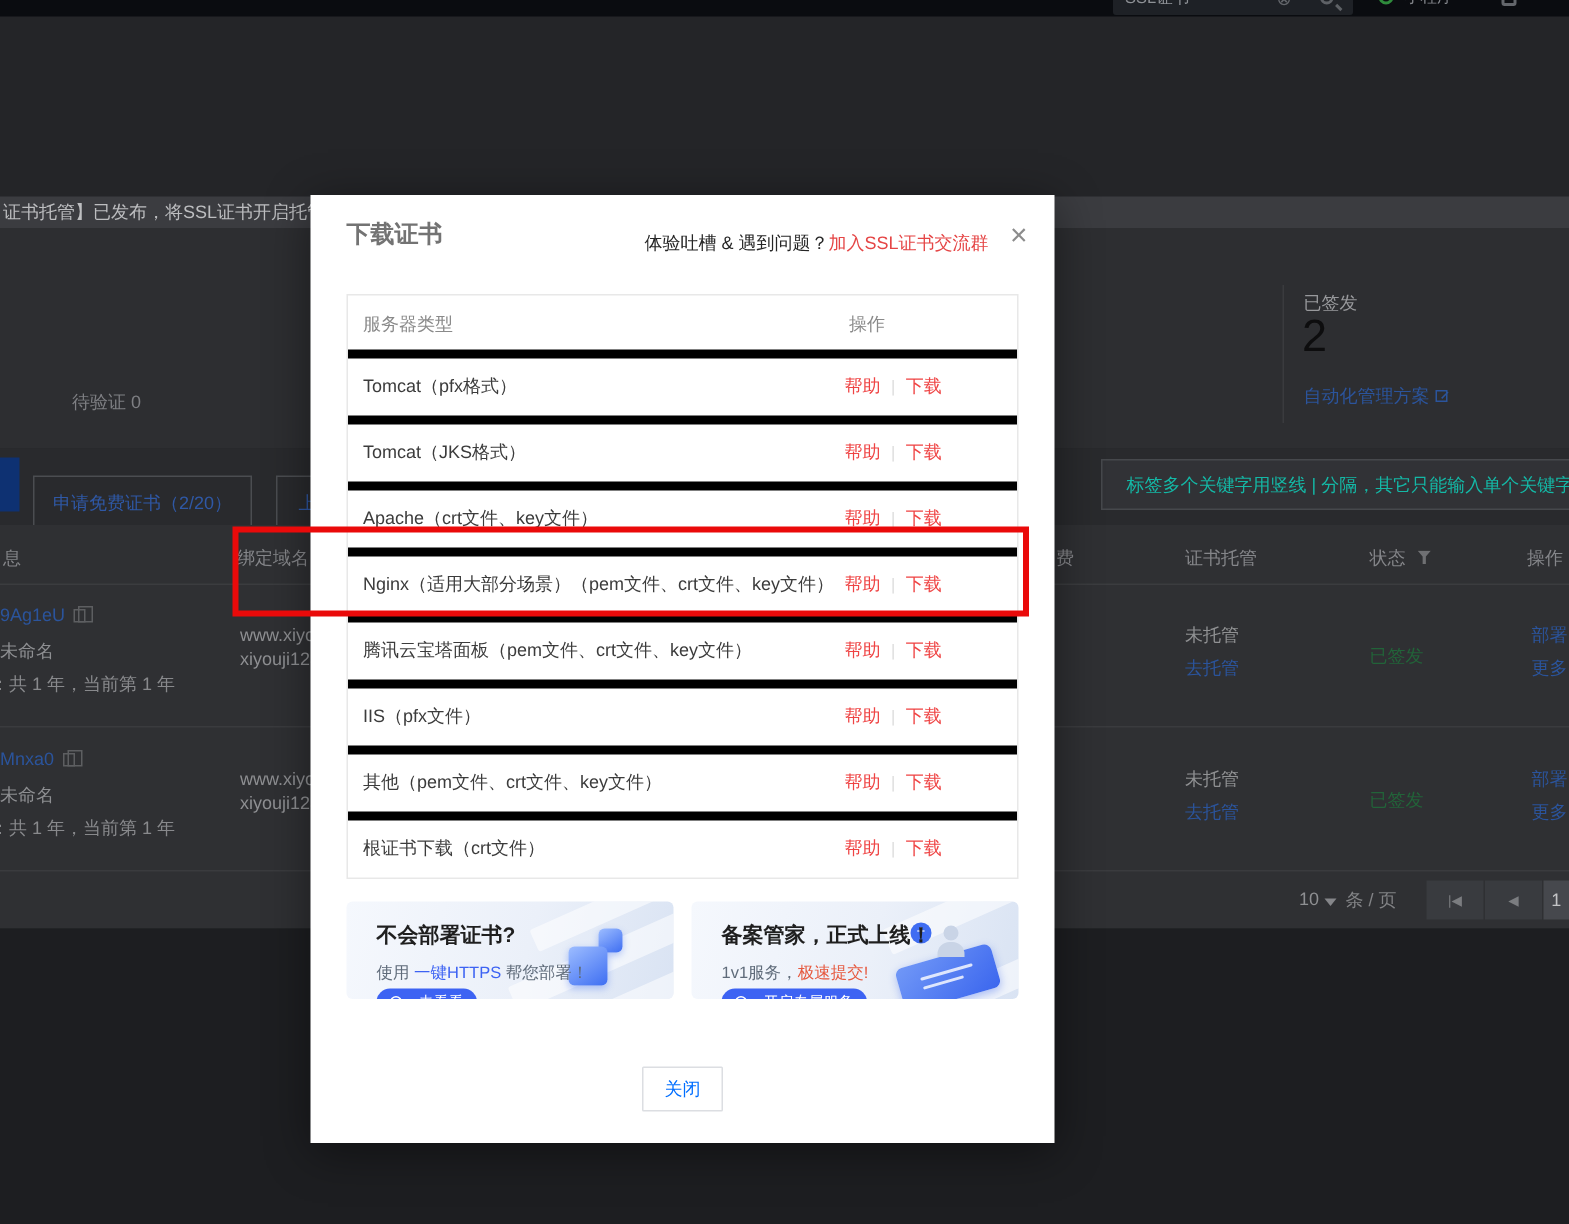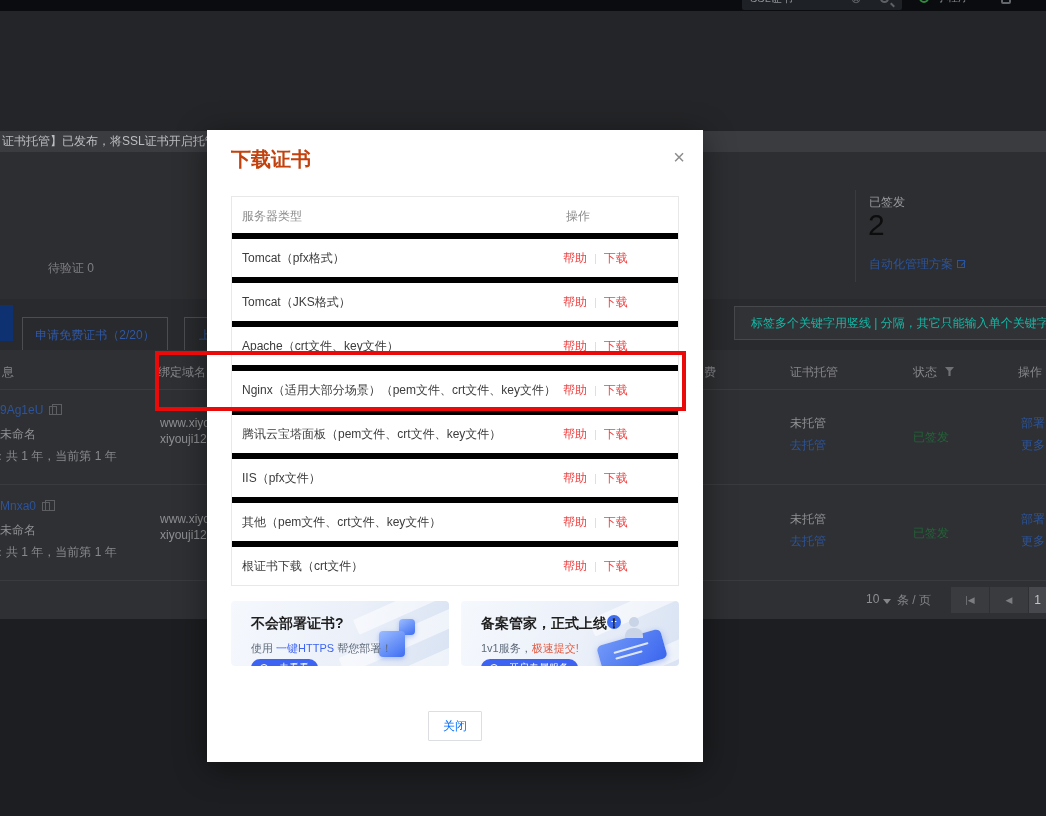--- a/index.html
+++ b/index.html
@@ -64,21 +64,21 @@
   .pg-unit { left:897px; top:242px; font-size:12px; color:#828386; }
   .pg-btn { top:237px; width:38px; height:26px; background:#393b3f; color:#7b7d80; font-size:9px;
             display:flex; align-items:center; justify-content:center; cursor:pointer; }
   .pg-input { left:1029px; top:237px; width:17px; height:26px; background:#46484d; color:#c3c4c6;
               font-size:12px; line-height:26px; text-align:center; }
   .bottom-dark { left:0; top:619px; width:1046px; height:197px; background:#1d1e21; }
 
   
   .modal { position:absolute; left:207px; top:130px; width:496px; height:632px; background:#ffffff;
            box-shadow:0 6px 30px rgba(0,0,0,.45); z-index:50; }
-  .m-title { position:absolute; left:24px; top:16px; font-size:20px; font-weight:bold; color:#c2410c; }
+  .m-title { position:absolute; left:24px; top:16px; font-size:16px; font-weight:bold; color:#737373; }
   .m-feedback { position:absolute; right:44px; top:24px; font-size:12px; color:#262626; white-space:nowrap; }
   .m-feedback a { color:#e54545; text-decoration:none; cursor:pointer; }
   .m-close { position:absolute; right:18px; top:17px; font-size:20px; color:#8c8c8c; cursor:pointer; line-height:20px; }
   .m-table { position:absolute; left:24px; top:66px; width:448px; border:1px solid #e8e8e8; background:#fff; }
   .m-thead { position:relative; height:36px; font-size:12px; color:#8a8a8a; }
   .m-thead .c1 { position:absolute; left:10px; top:11px; }
   .m-thead .c2 { position:absolute; left:334px; top:11px; }
   .m-row { position:relative; height:44px; border-top:6px solid #000000; font-size:12px; color:#3c3c3c; }
   .m-label { position:absolute; left:10px; top:50%; transform:translateY(-50%); white-space:nowrap; }
   .m-ops { position:absolute; left:331px; top:50%; transform:translateY(-50%); white-space:nowrap; }
@@ -191,20 +191,21 @@
     <span class="abs pg-unit">条 / 页</span>
     <div class="abs pg-btn" style="left:951px;">|◀</div>
     <div class="abs pg-btn" style="left:990px;">◀</div>
     <div class="abs pg-input">1</div>
   </div>
 
   <div class="abs bottom-dark"></div>
 
   <div class="modal">
     <div class="m-title">下载证书</div>
+    <div class="m-feedback"><span>体验吐槽 &amp; 遇到问题？</span><a>加入SSL证书交流群</a></div>
     <div class="m-close">×</div>
 
     <div class="m-table">
       <div class="m-thead">
         <span class="c1">服务器类型</span>
         <span class="c2">操作</span>
       </div>
       <div id="m-rows">
           <div class="m-row">
             <span class="m-label">Tomcat（pfx格式）</span>

